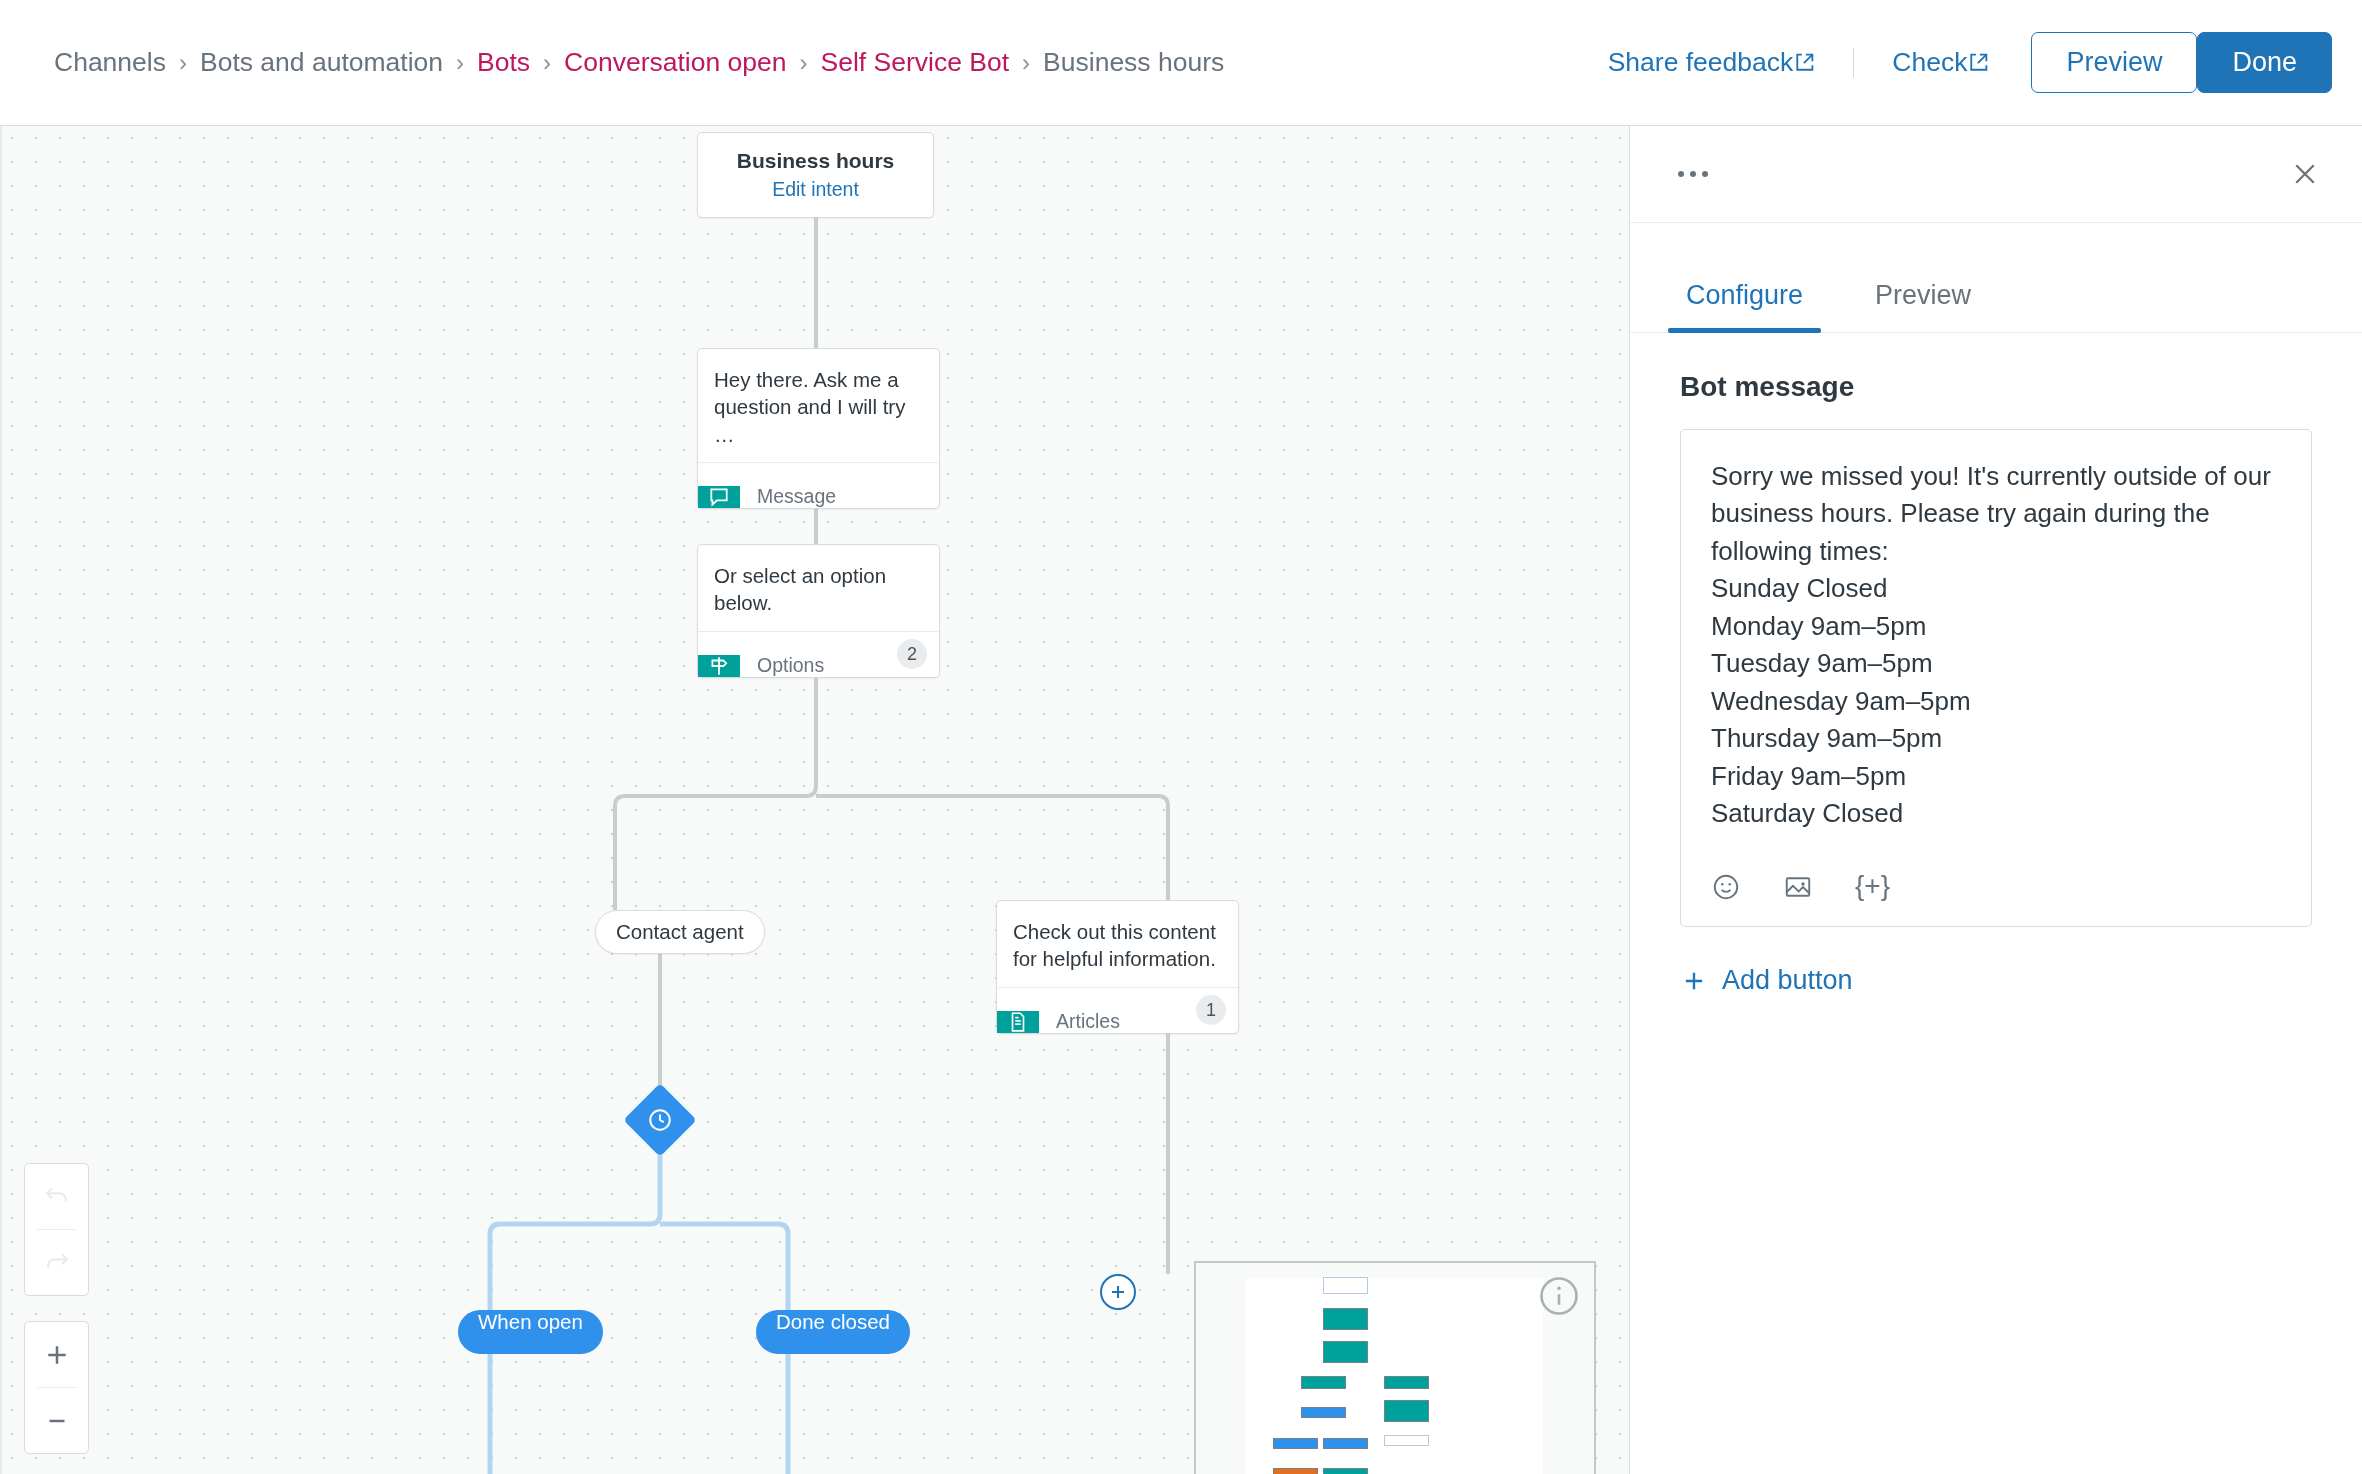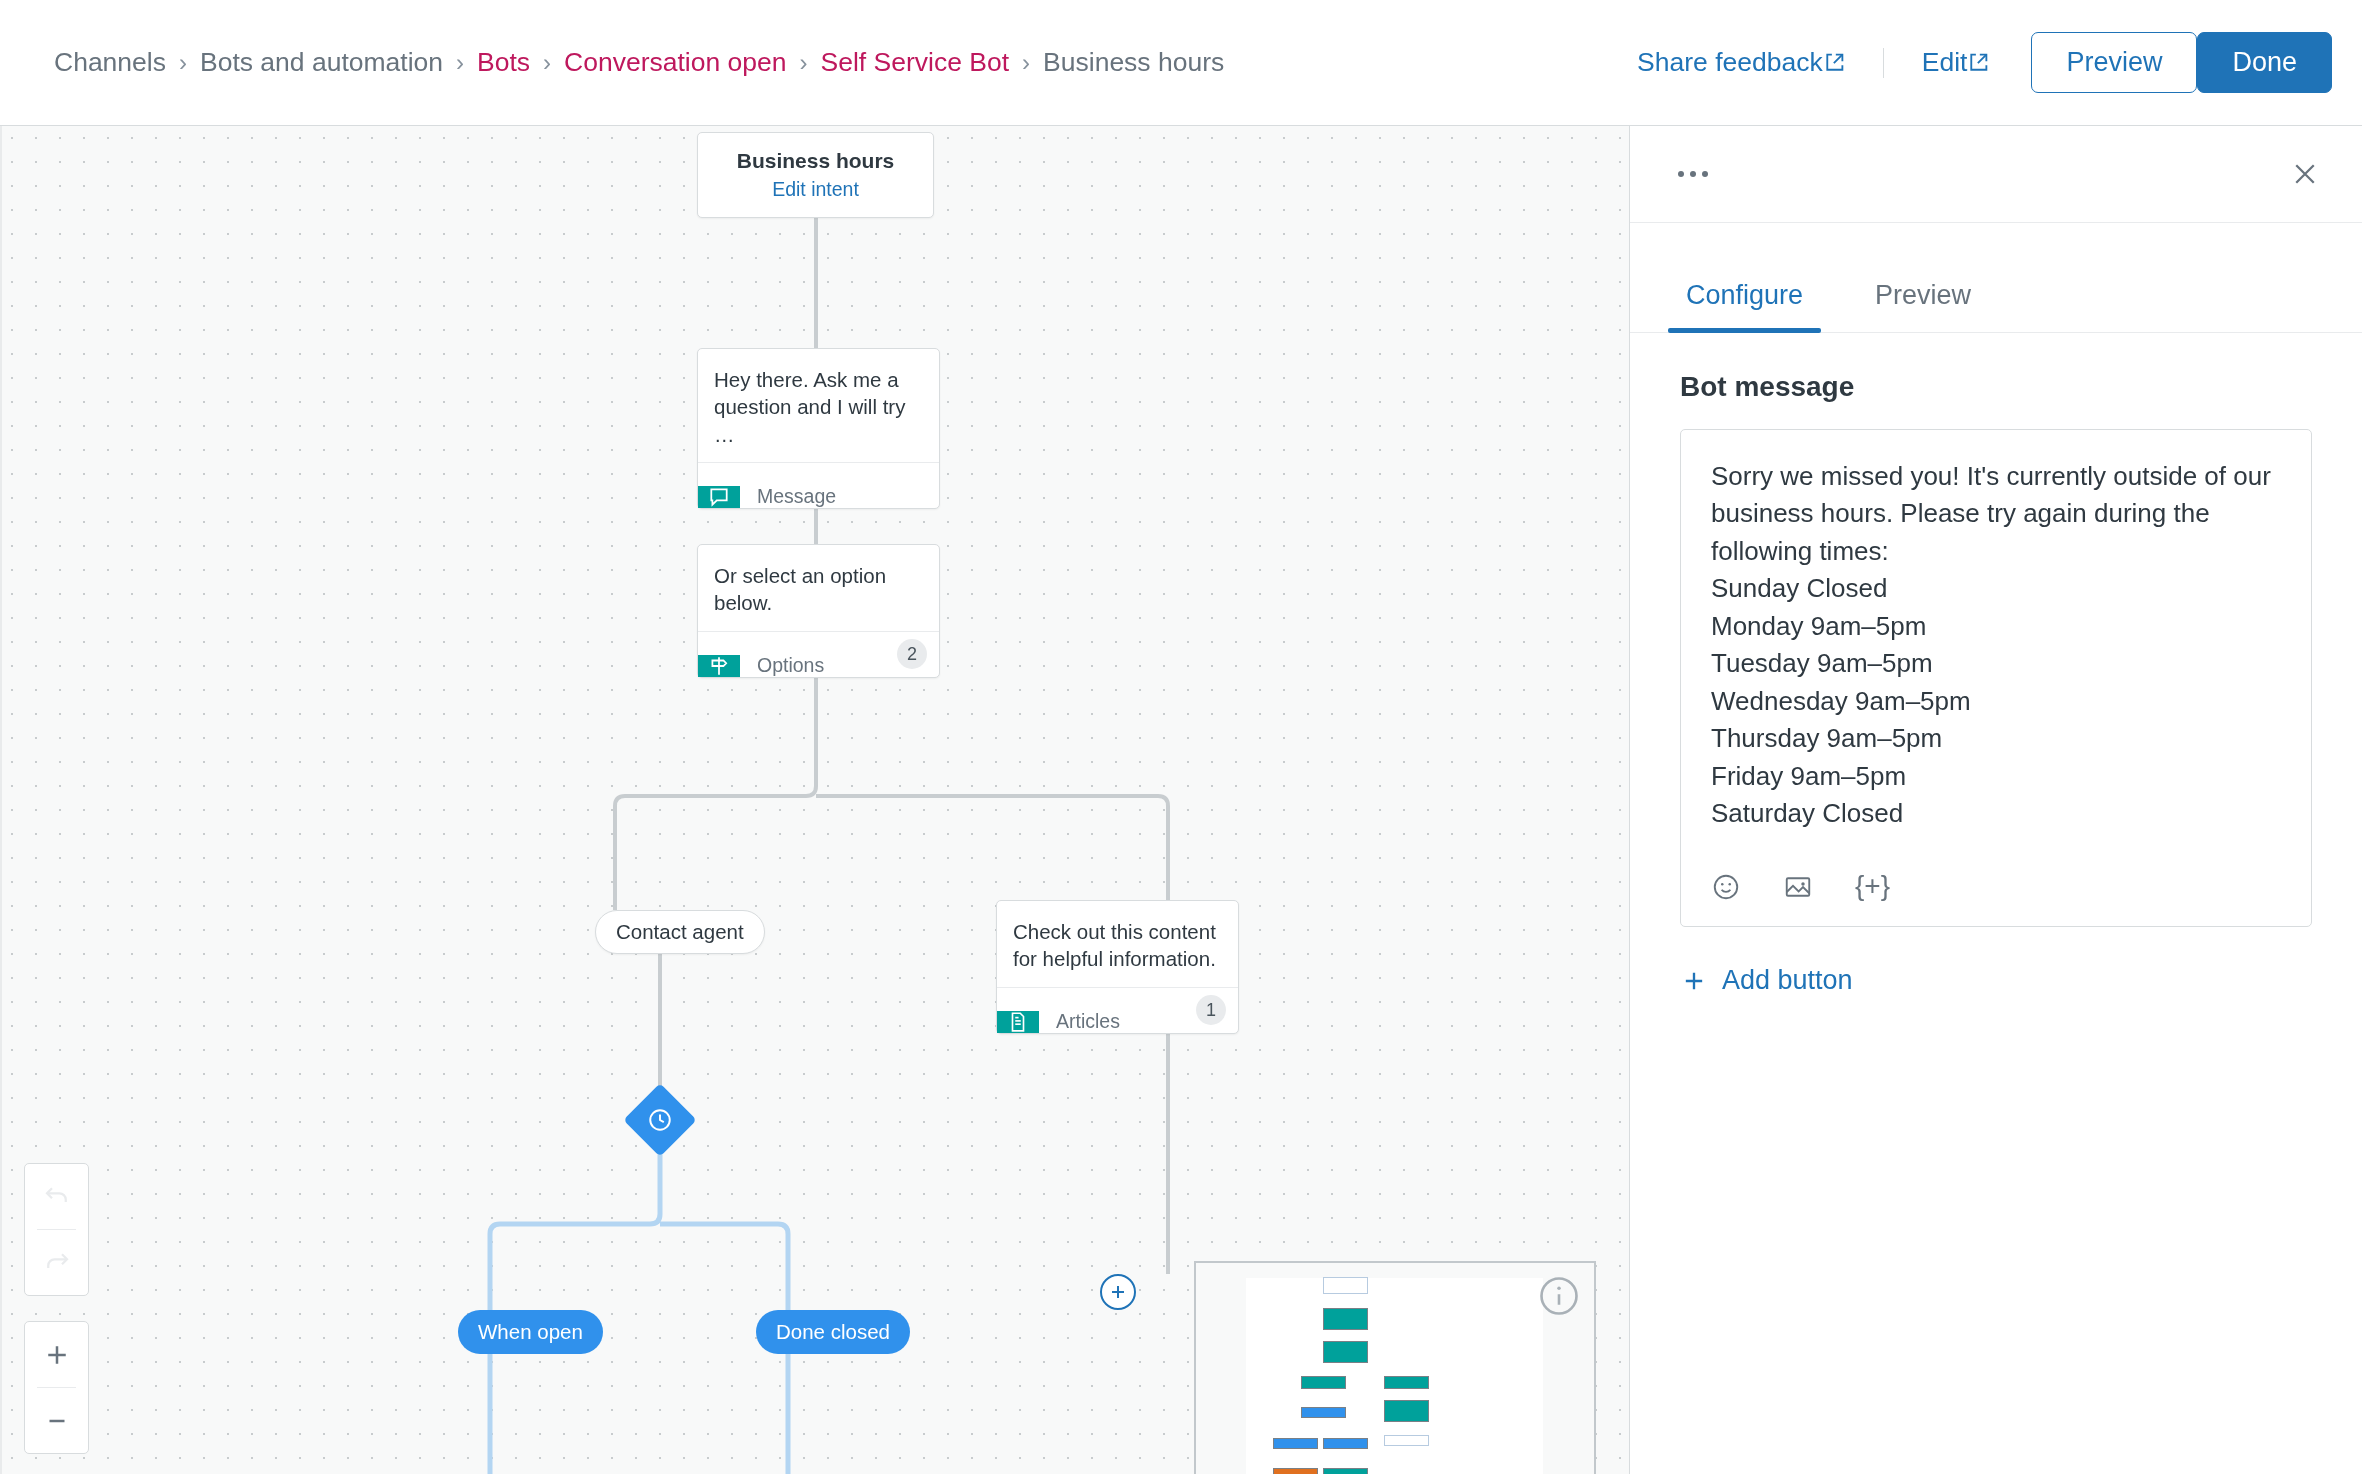--- a/index.html
+++ b/index.html
@@ -118,21 +118,21 @@
     height: 44px; display: flex; align-items: center;
     padding: 12px 20px; font-size: 20.5px; color: #2f3941;
     box-shadow: 0 1px 2px rgba(0,0,0,.05);
   }
   .pill-contact { left: 595px; top: 784px; }
   .pill-browse  { left: 1046px; top: 784px; }
 
   .pill-blue {
     position: absolute; background: #3091ec;
     border-radius: 22px; height: 44px;
-    display: flex; align-items: center; padding: 0 20px;
+    display: flex; align-items: flex-start; padding: 0 20px;
     font-size: 20.5px; color: #fff;
   }
   .pill-open   { left: 458px; top: 1184px; }
   .pill-closed { left: 756px; top: 1184px; }
 
   
   .diamond {
     position: absolute; left: 634px; top: 968px;
     width: 52px; height: 52px; background: #3091ec;
     transform: rotate(45deg); border-radius: 5px;
@@ -267,21 +267,21 @@
     <span class="toplink">
       <span>Share feedback</span>
       <svg class="ext-icon" viewBox="0 0 16 16" fill="none" stroke="#1f73b7" stroke-width="1.4">
         <path d="M6 2H2.5v11.5H14V10"></path>
           <path d="M9 2h5v5"></path>
           <path d="M14 2L7.5 8.5"></path>
       </svg>
     </span>
     <span class="vdiv"></span>
     <span class="toplink">
-      <span>Edit</span>
+      <span>Check</span>
       <svg class="ext-icon" viewBox="0 0 16 16" fill="none" stroke="#1f73b7" stroke-width="1.4">
         <path d="M6 2H2.5v11.5H14V10"></path>
           <path d="M9 2h5v5"></path>
           <path d="M14 2L7.5 8.5"></path>
       </svg>
     </span>
     <button class="btn-preview">Preview</button>
     <button class="btn-done">Done</button>
   </div>
 </div>

